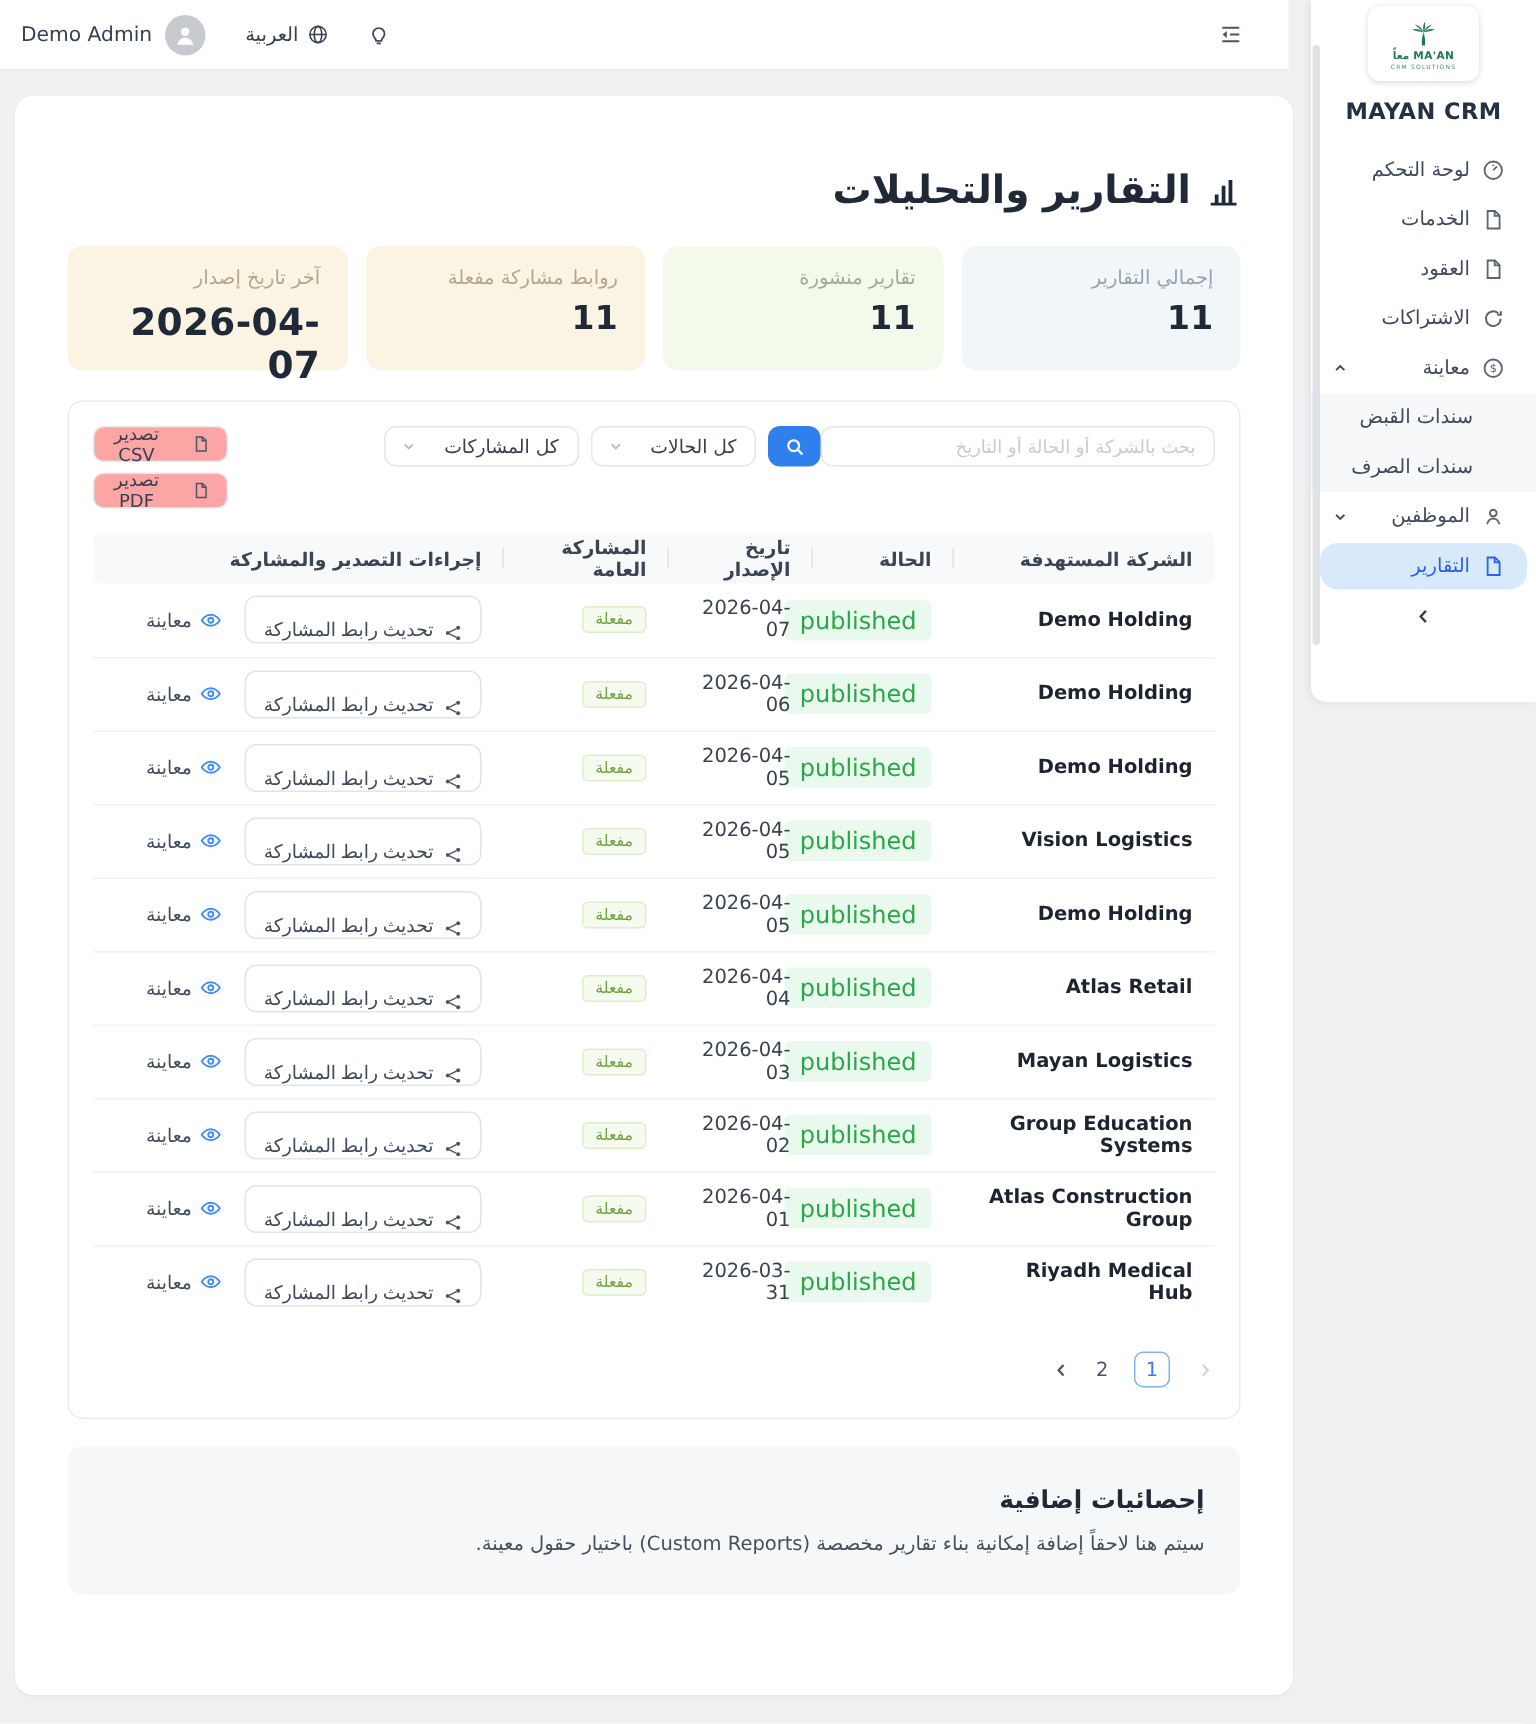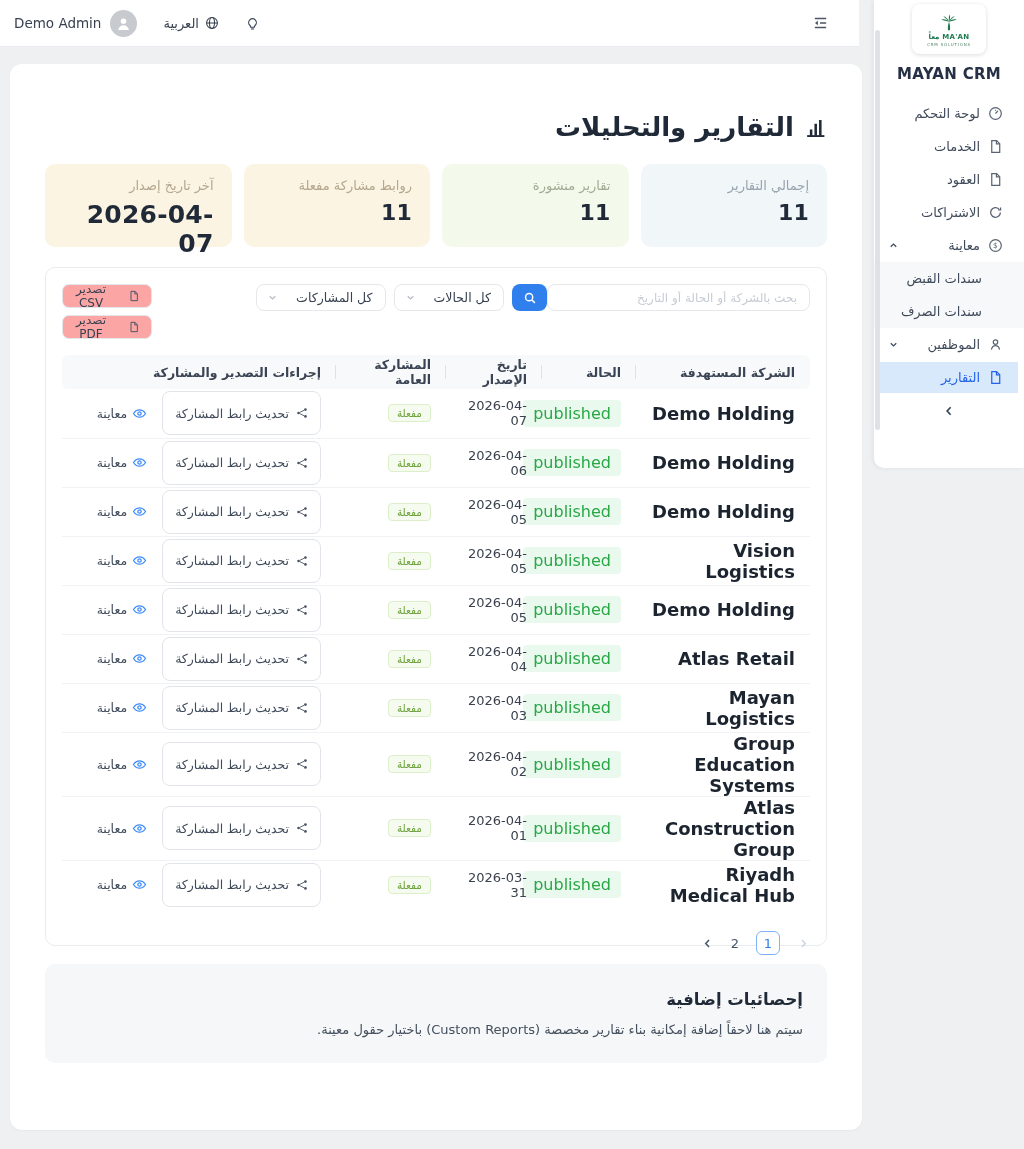--- a/index.html
+++ b/index.html
@@ -52,21 +52,21 @@
   .nav-item {
     height: 33px; display: flex; align-items: center;
     padding: 0 21px 0 14px; gap: 8px; cursor: pointer;
     font-size: 13px; color: #3f4a5a;
   }
   .nav-item .nav-icon { color: #5b6472; flex: 0 0 auto; }
   .nav-item .nav-label { white-space: nowrap; }
   .nav-item .nav-chevron { margin-inline-start: auto; color: #3f4a5a; }
   .nav-item.sub { background: #f7f8fa; padding-right: 42px; }
   .nav-item.active {
-    background: #d8e9fc; color: #2563eb; border-radius: 0;
+    background: #d8e9fc; color: #2563eb; border-radius: 12px;
     margin: 1px 6px; height: 31px; padding-right: 15px;
   }
   .nav-item.active .nav-icon { color: #2563eb; }
   .collapse-row { height: 30px; display: flex; align-items: center; justify-content: center;
     color: #334155; cursor: pointer; margin-top: 2px; }
 
   .content-scrollbar {
     position: absolute; top: 30px; right: 144px; width: 5px; height: 400px;
     background: #dee1e5; border-radius: 3px; z-index: 7;
   }
@@ -132,34 +132,34 @@
   .report-table th:last-child { border-radius: 6px 0 0 6px; }
   .report-table th:not(:first-child)::before {
     content: ""; position: absolute; inset-inline-start: 0; top: 10px; bottom: 10px;
     width: 1px; background: #dfe3e8;
   }
   .report-table td {
     height: 49px; border-top: 1px solid #f0f2f5; font-size: 13px; color: #39424e;
     text-align: right; padding: 0 15px;
   }
   .report-table tbody tr:first-child td { border-top: none; }
-  td.company { font-weight: bold; color: #1c2430; font-size: 18px; }
+  td.company { font-weight: bold; color: #1c2430; font-size: 13px; }
   .badge-published {
     display: inline-block; background: #e9f9ee; color: #28a745; font-size: 16px;
     padding: 4px 10px; border-radius: 4px;
   }
   .badge-active {
     display: inline-block; background: #f5fbef; color: #6ea23c; font-size: 10.5px;
     padding: 2px 8px; border-radius: 4px; border: 1px solid #ddeecb;
   }
   .actions-cell { display: flex; align-items: center; gap: 15px; }
   .share-btn {
-    background: #fff; border: 1px solid #e1e5ea; border-radius: 8px; height: 44px;
-    display: flex; align-items: center; gap: 7px; padding: 0 12px;
-    font-size: 12.5px; color: #3f4a5a; cursor: pointer; font-family: Liberation Sans, sans-serif;
+    background: #fff; border: 1px solid #e1e5ea; border-radius: 8px; height: 32px;
+    display: flex; align-items: flex-end; gap: 7px; padding: 0 12px;
+    font-size: 12.5px; color: #3f4a5a; cursor: pointer; font-family: Liberation Serif, serif;
   }
   .share-btn .share-ic { color: #4b5563; }
   .preview-link { display: flex; align-items: center; gap: 5px; font-size: 12.5px;
     color: #3f4a5a; cursor: pointer; }
   .preview-link .eye-ic { color: #3d8bfd; }
 
   .pagination {
     direction: ltr; display: flex; justify-content: flex-end; align-items: center;
     gap: 17px; margin-top: 22px; padding-left: 9px; font-size: 13px; color: #475569;
   }

